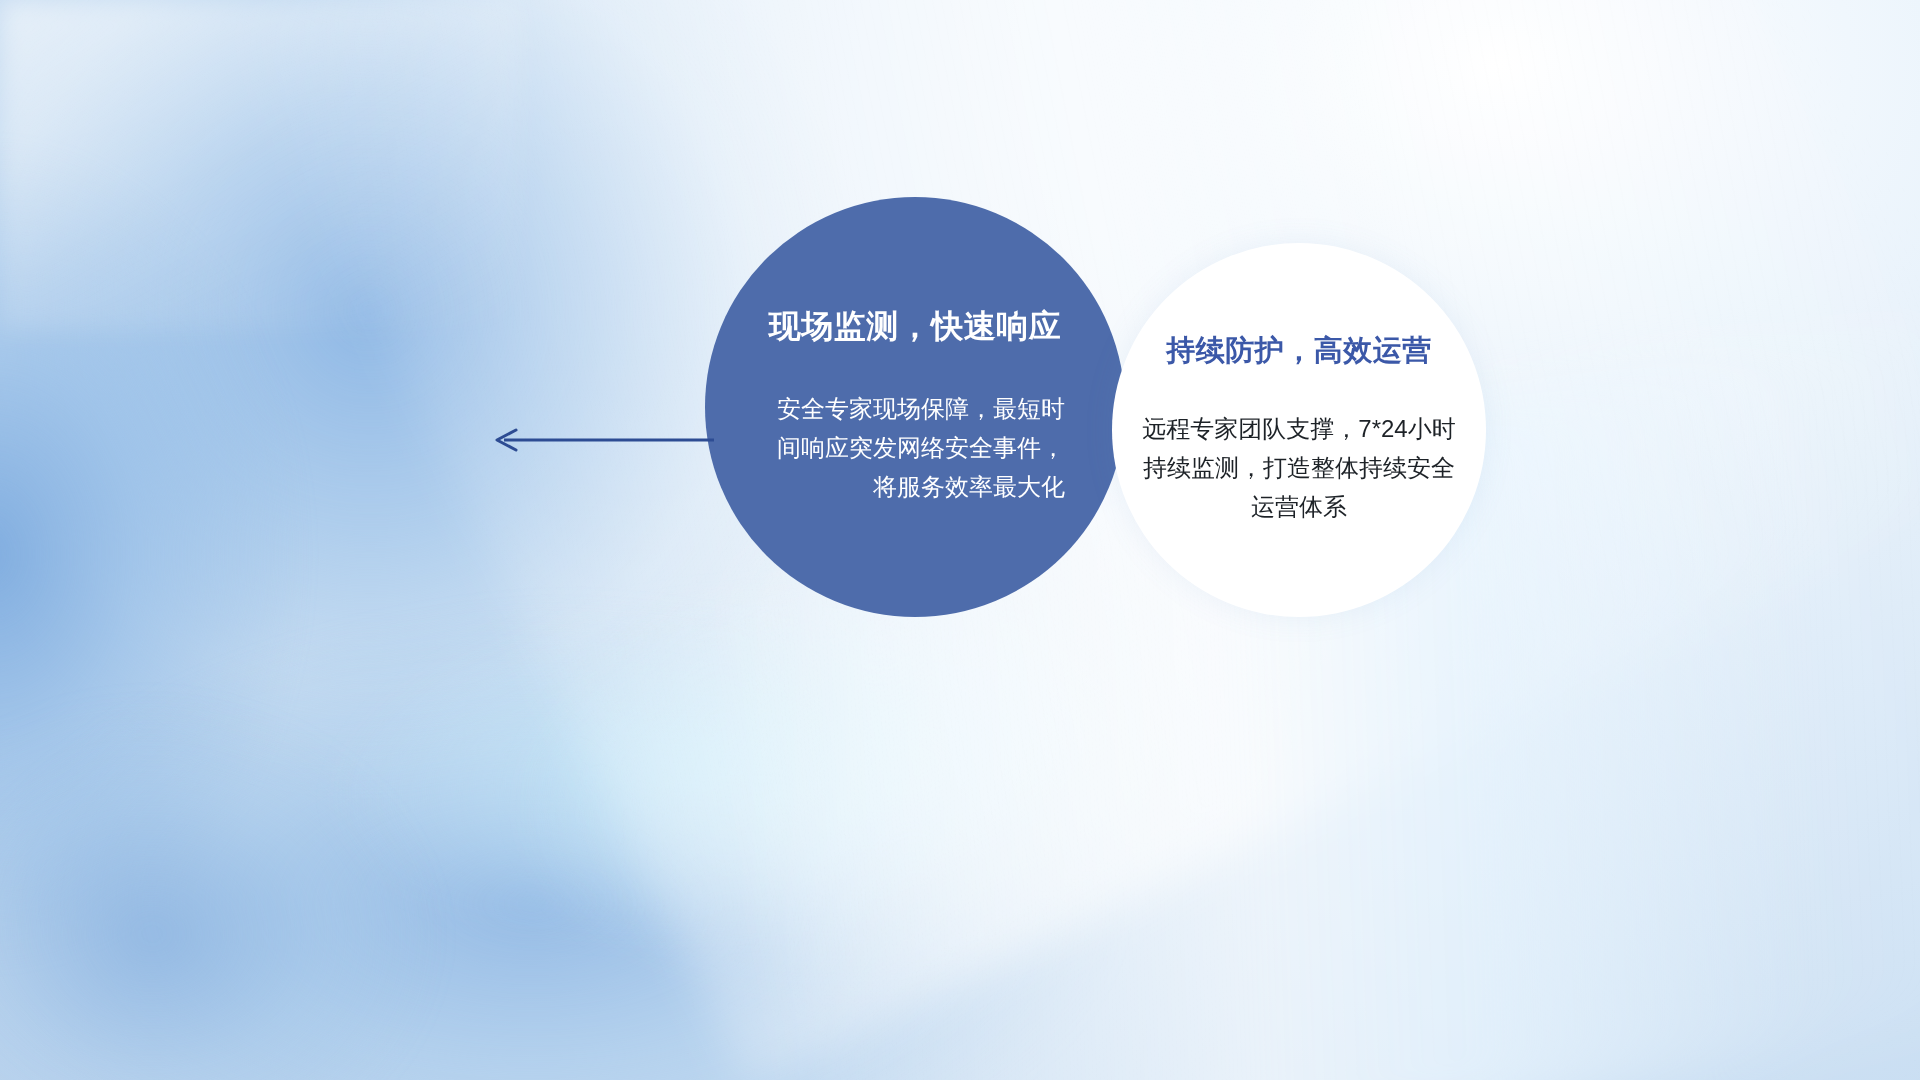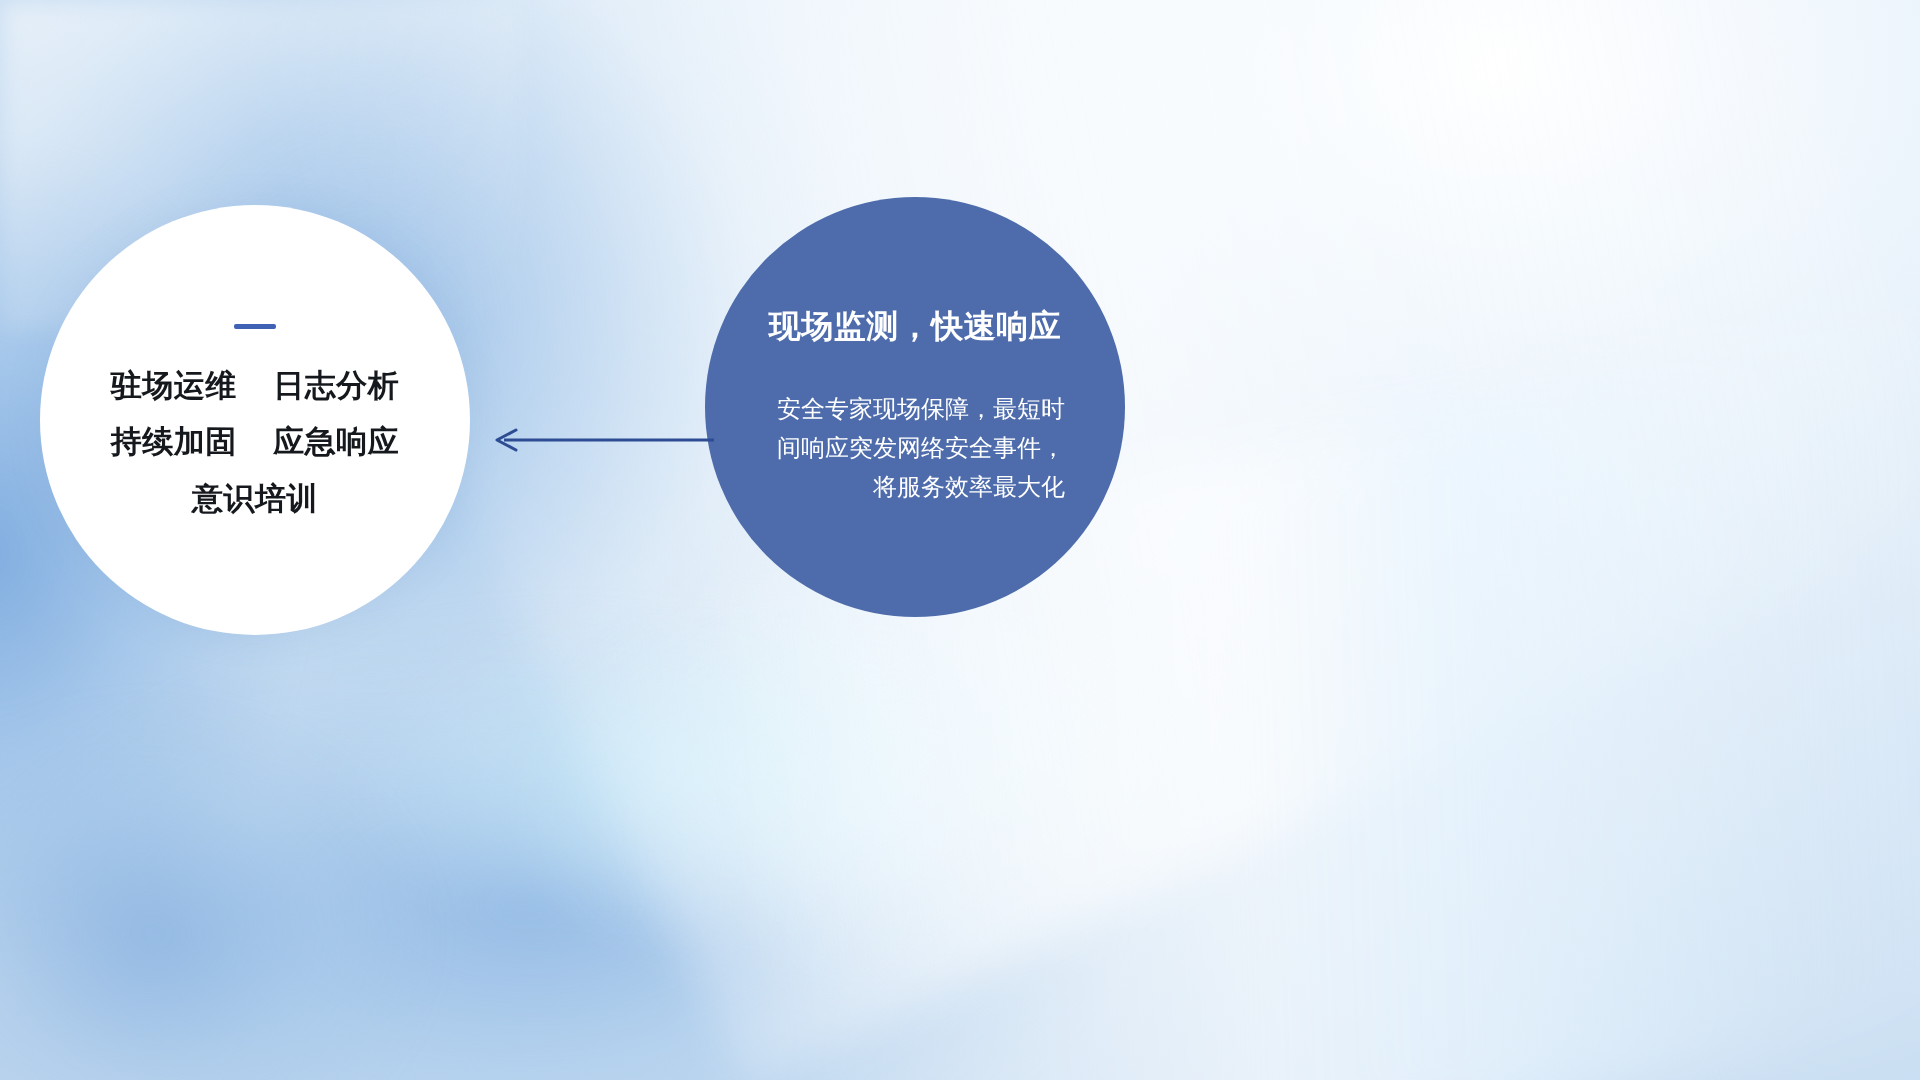--- a/index.html
+++ b/index.html
@@ -216,33 +216,29 @@
   <div class="bg-left-wash"></div>
   <div class="bg-left-deep"></div>
   <div class="bg-bottom-wash"></div>
   <div class="bg-cyan"></div>
   <div class="bg-sheen-3"></div>
   <div class="bg-sheen-1"></div>
   <div class="bg-sheen-2"></div>
   <div class="bg-topleft-fade"></div>
   <div class="bg-botleft-dark"></div>
 
-  <div class="circle" id="circle-left">
-    <div class="dash" style="background: rgb(63, 98, 181);"></div>
-    <div class="kw-lines">
-      <div class="kw-row" style="color: rgb(21, 24, 28);">驻场运维    日志分析</div>
-      <div class="kw-row" style="color: rgb(21, 24, 28);">持续加固    应急响应</div>
-      <div class="kw-row" style="color: rgb(21, 24, 28);">意识培训</div>
-    </div>
-  </div>
 
   <svg id="flow-arrow" viewBox="0 0 226 44">
     <line x1="226" y1="22" x2="16" y2="22" stroke="#2d4c93" stroke-width="3"></line>
     <polyline points="28,12 9,22 28,32" fill="none" stroke="#2d4c93" stroke-width="3" stroke-linecap="round" stroke-linejoin="round"></polyline>
   </svg>
 
   <div class="circle" id="circle-mid" style="background: rgb(78, 108, 171);">
     <div class="c-title">现场监测，快速响应</div>
     <div class="c-body">安全专家现场保障，最短时间响应突发网络安全事件，将服务效率最大化</div>
   </div>
 
+  <div class="circle" id="circle-right">
+    <div class="c-title" style="color: rgb(59, 88, 168);">持续防护，高效运营</div>
+    <div class="c-body" style="color: rgb(29, 34, 39);">远程专家团队支撑，7*24小时持续监测，打造整体持续安全运营体系</div>
+  </div>
 
 </div>
 
 </body></html>

